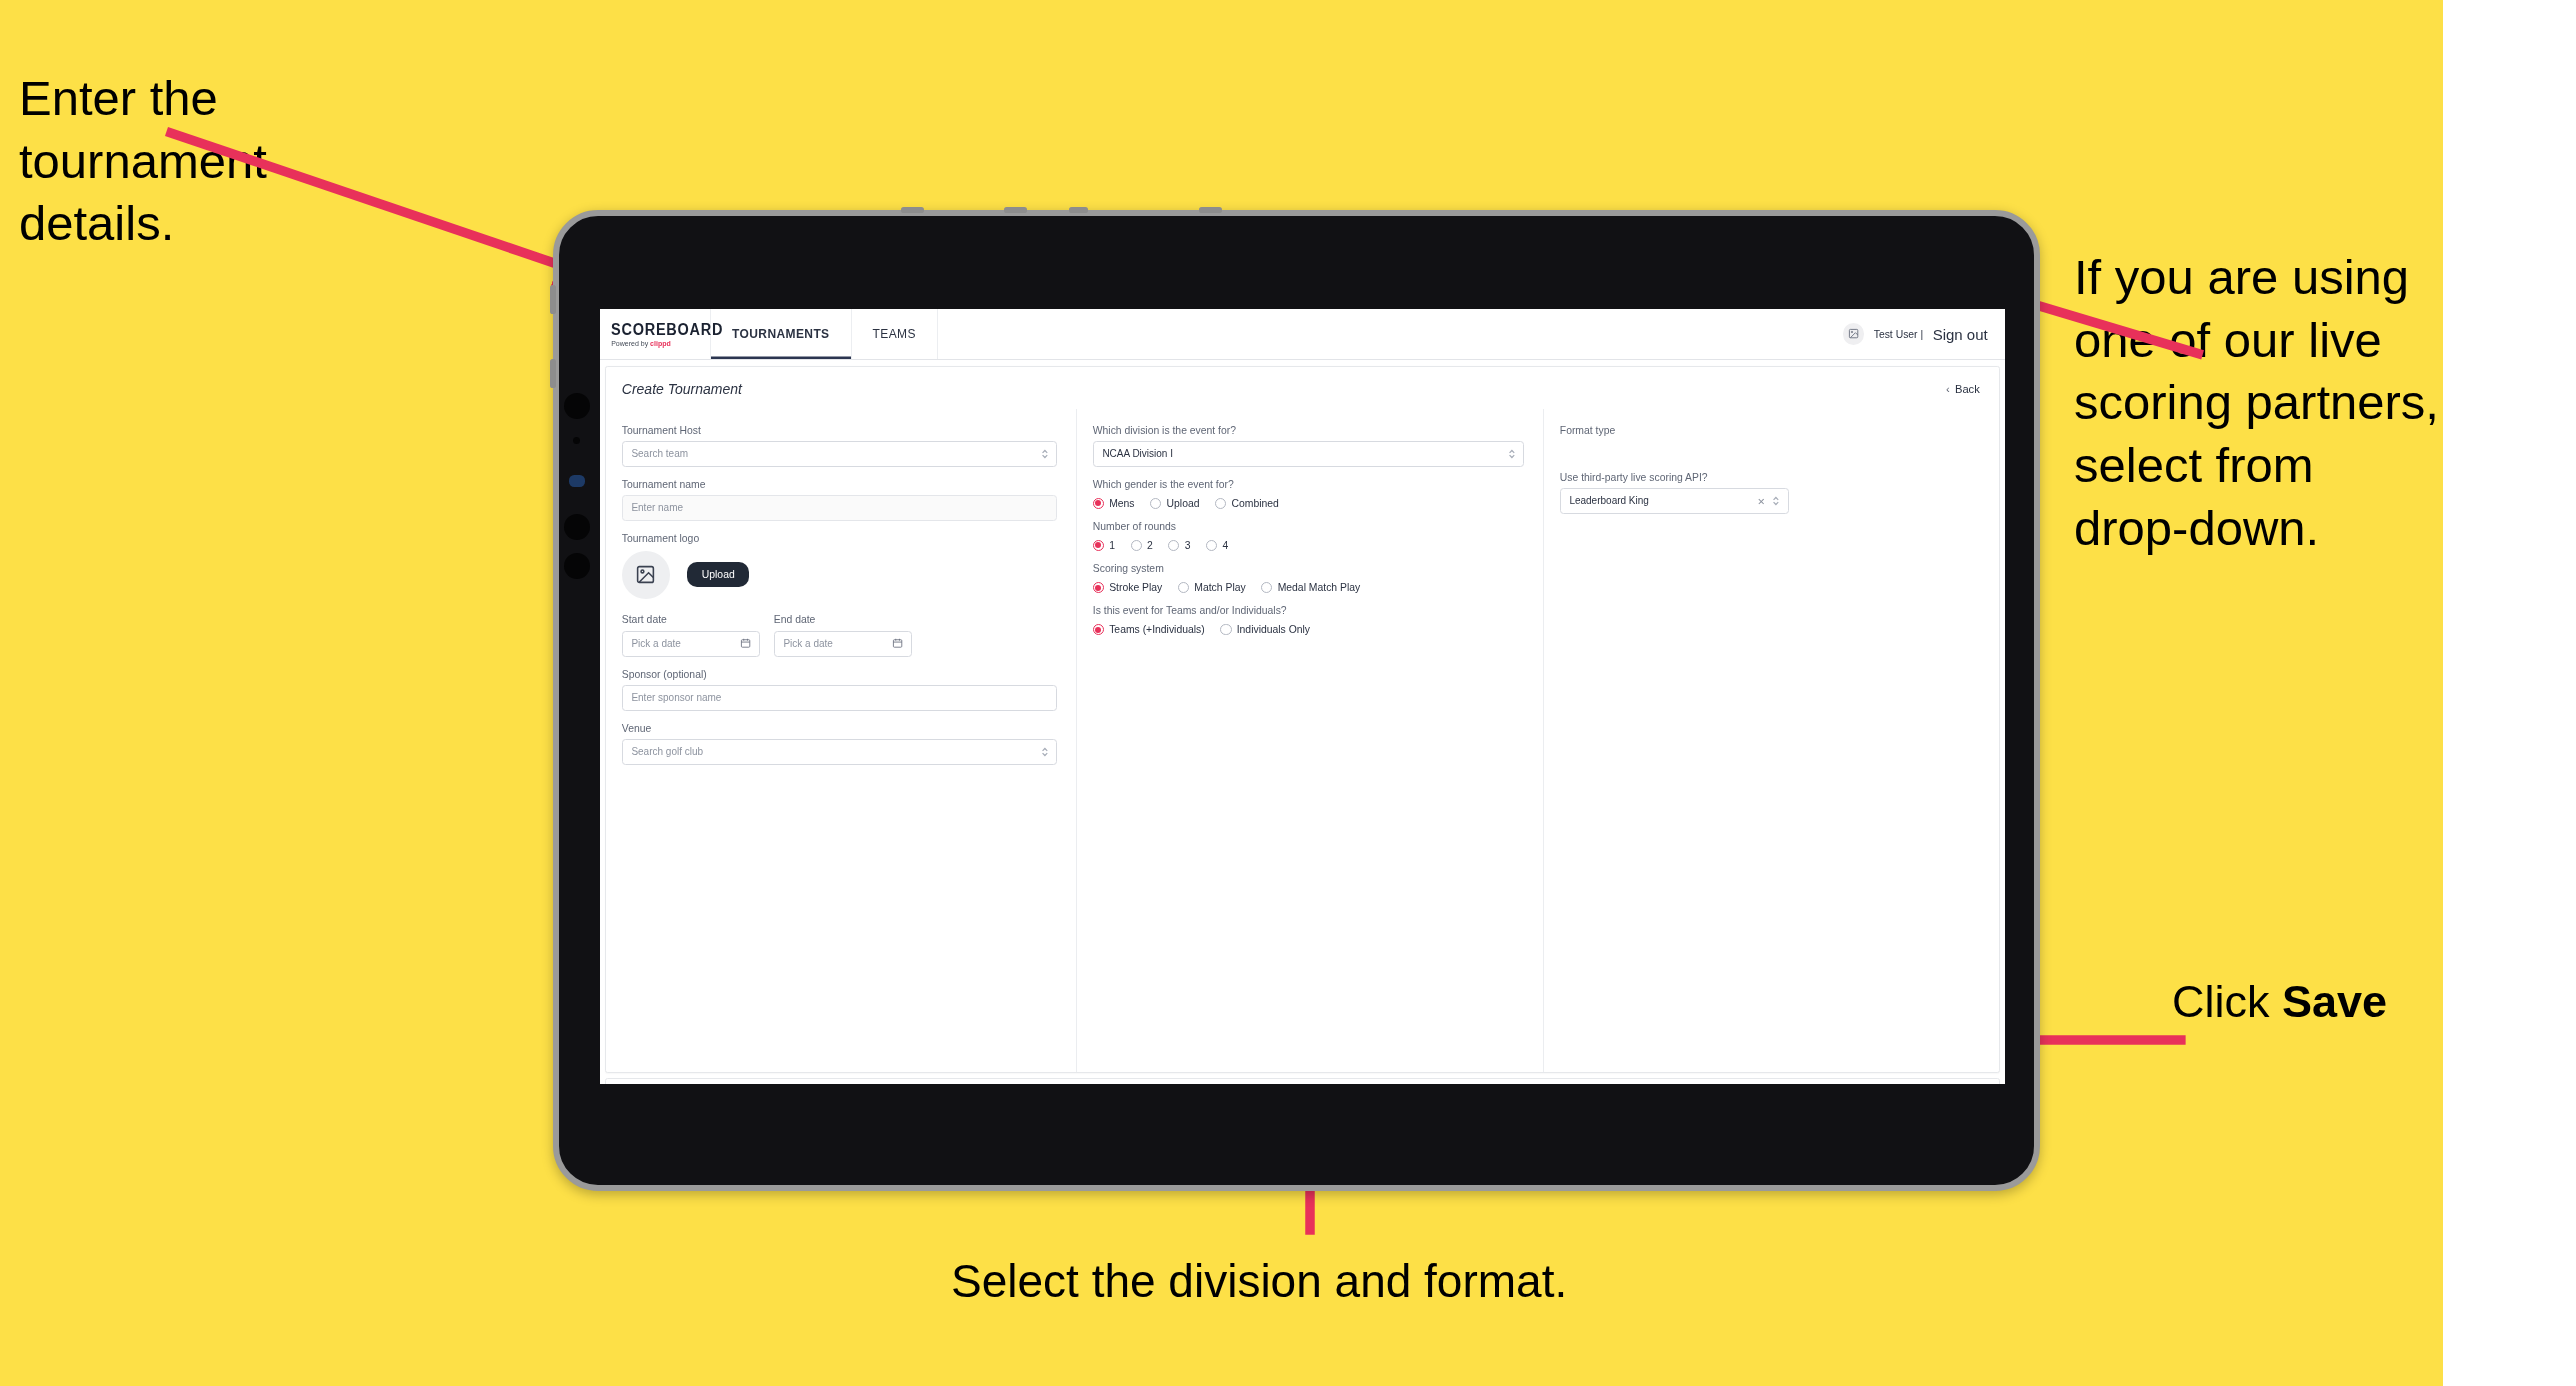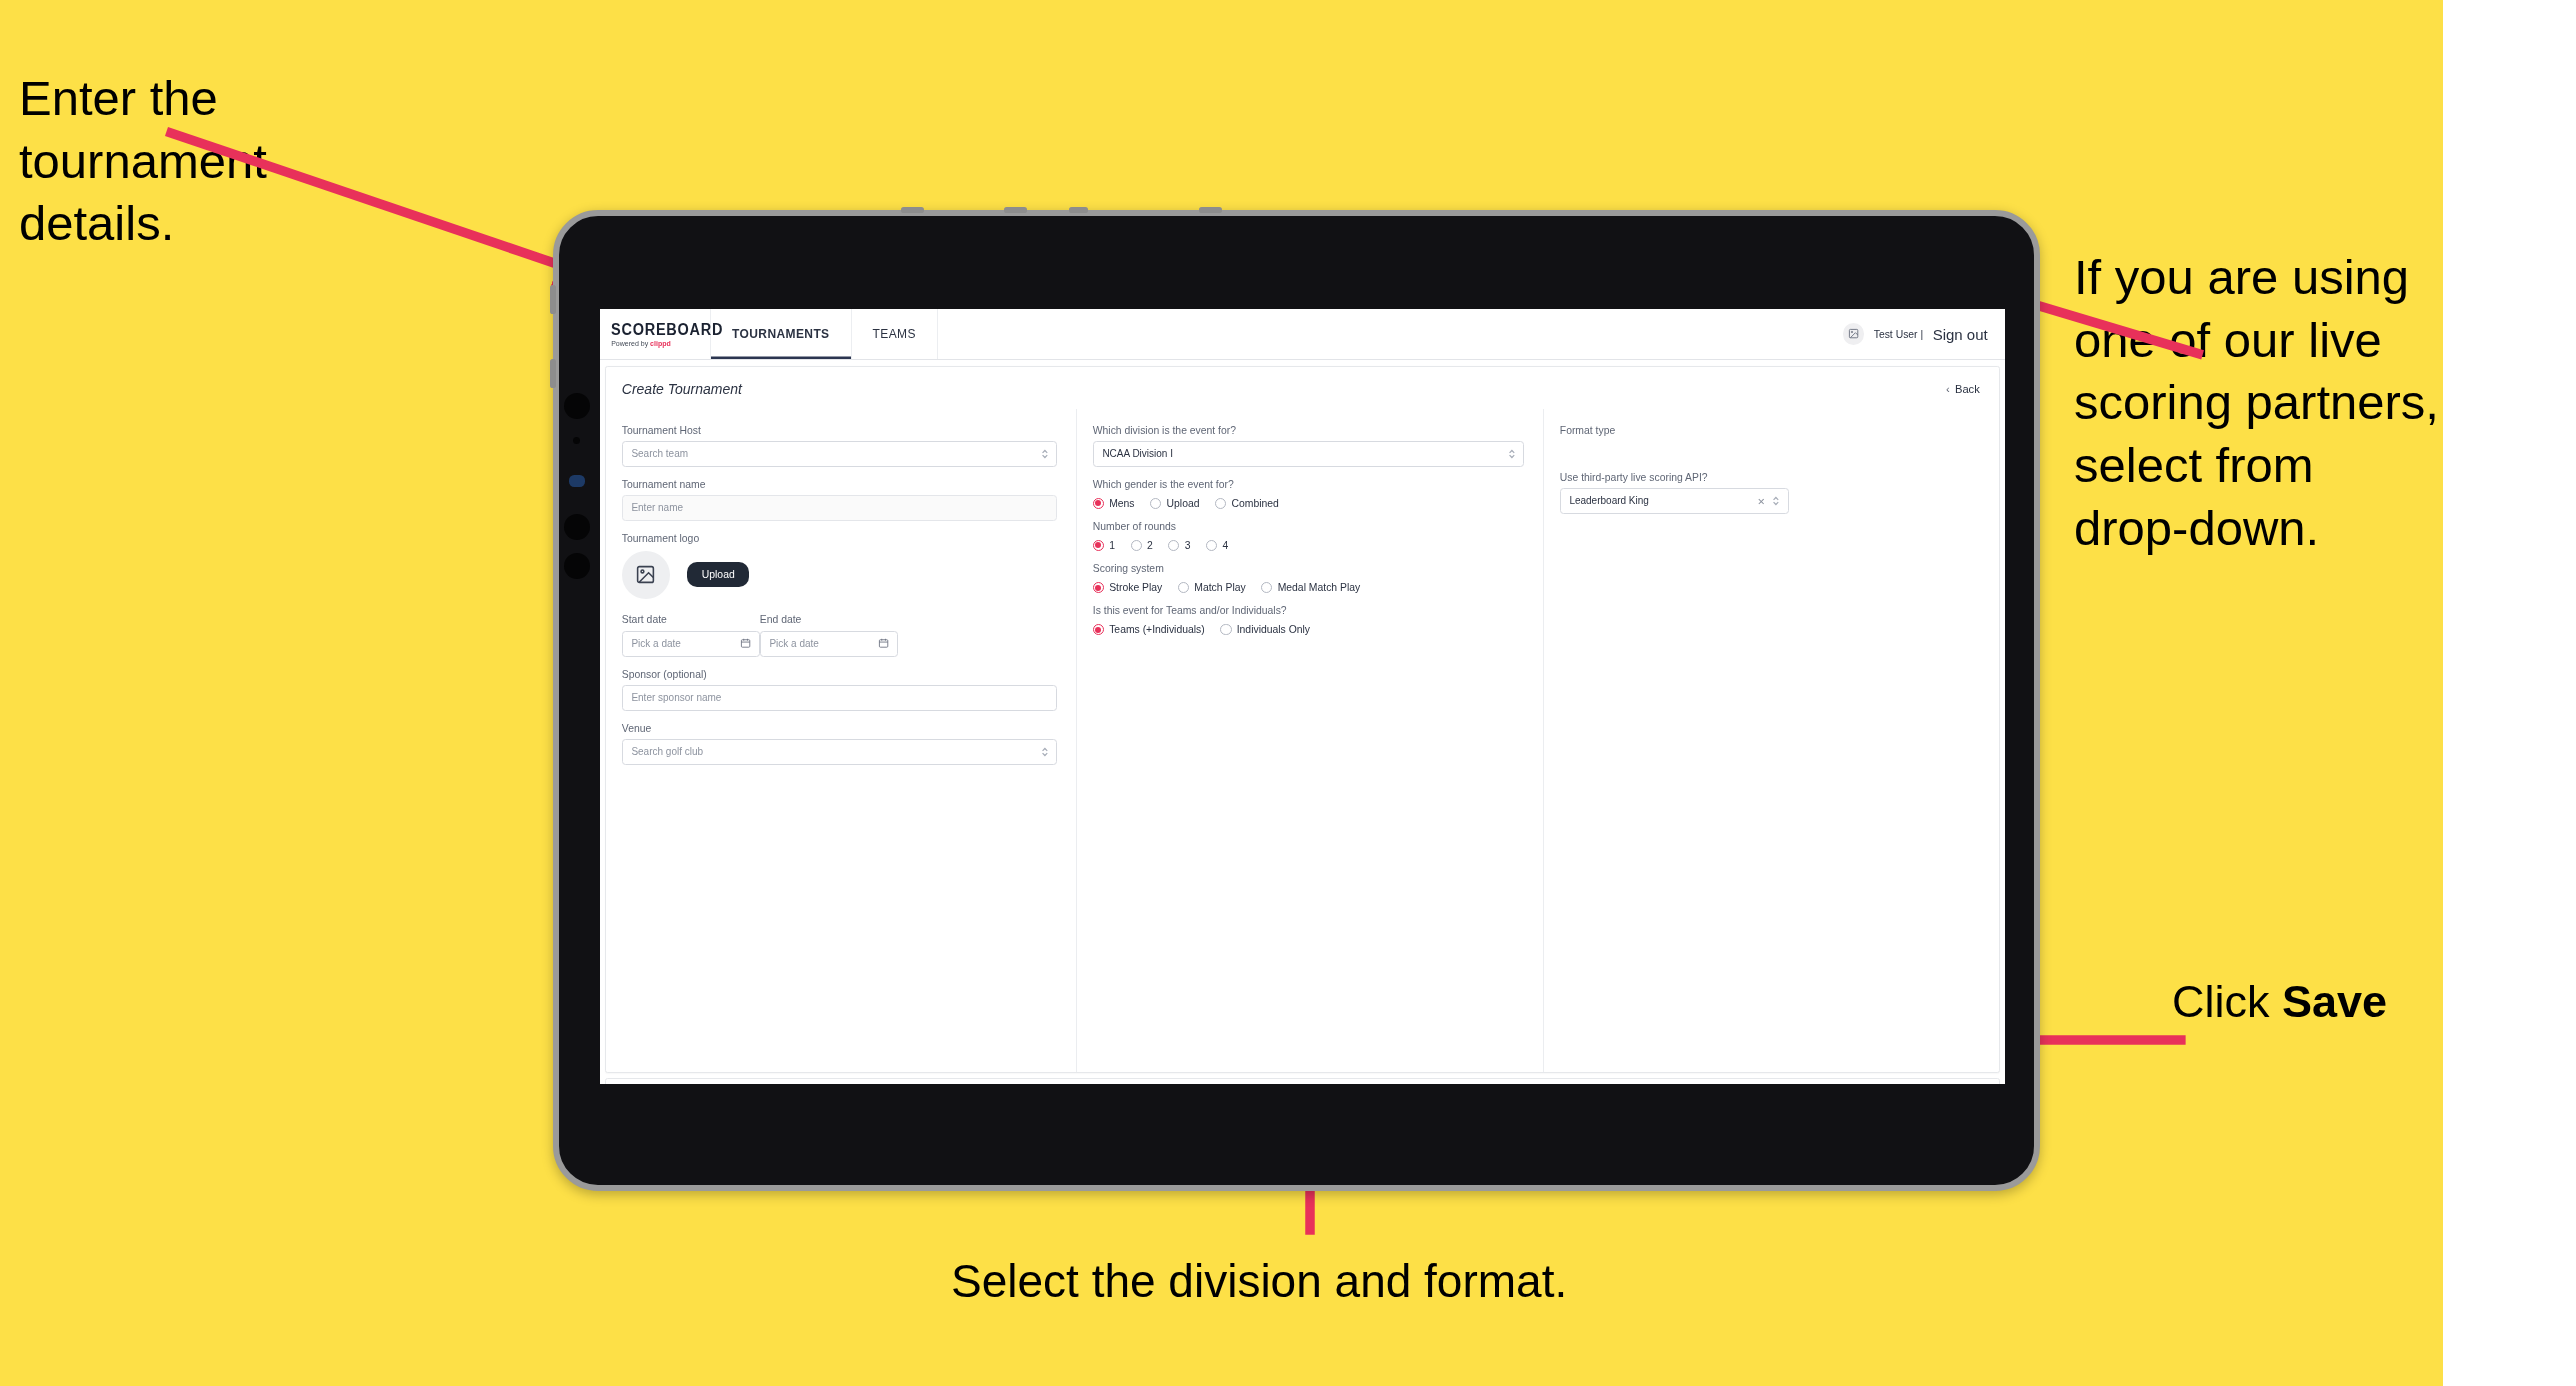--- a/index.html
+++ b/index.html
@@ -140,21 +140,21 @@
   #logo-row { display:flex; align-items:center; gap:17.3px; margin-top:7px; }
   #logo-circle {
     width:48px; height:48px; border-radius:50%; background:#eeeff1;
     display:flex; align-items:center; justify-content:center;
   }
   #upload-btn {
     background:#212936; color:#fff; font-size:10.4px;
     padding: 7px 14.7px; border-radius:10px; cursor:pointer;
   }
 
-  #dates { display:flex; margin-top:3.5px;align-items:center; }
+  #dates { display:flex; gap:14px; margin-top:3.5px;align-items:center; }
   #dates > div { width: 138px; }
 
   
   .radio-row { display:flex; align-items:center; gap:7px; margin-top:8px; flex-wrap:wrap; }
   .radio-opt { display:flex; align-items:center; gap:5.2px; margin-right:8.6px; cursor:pointer; }
   .rdo {
     width:11.2px; height:11.2px; border-radius:50%;
     border:1.2px solid #b3b8c2; background:#fff;
     display:flex; align-items:center; justify-content:center; flex:0 0 auto;
   }

